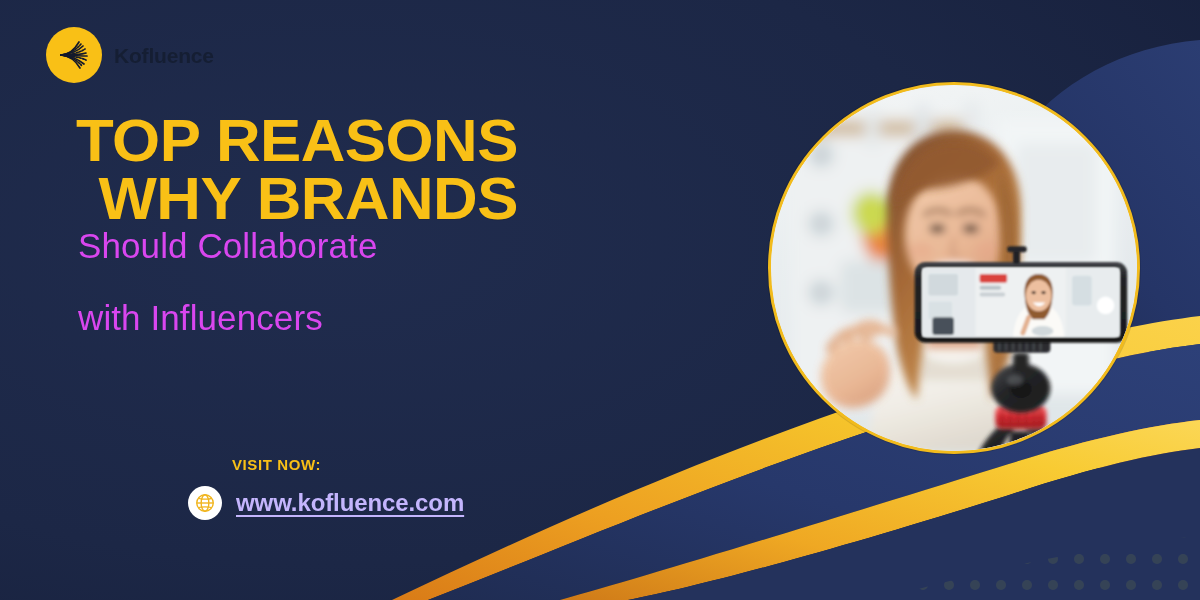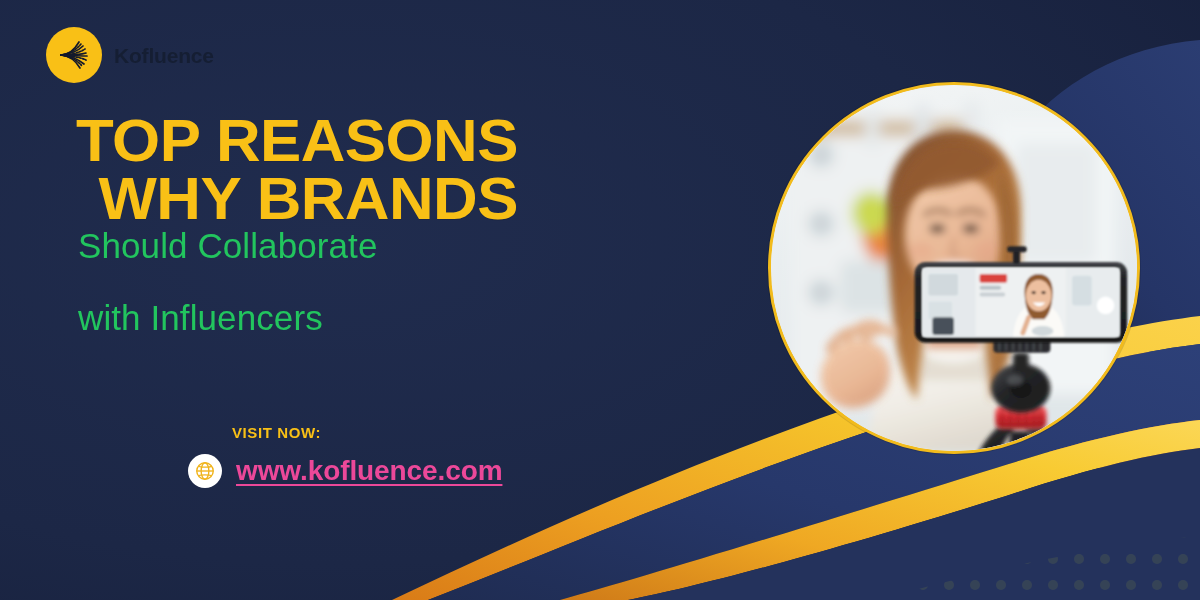--- a/index.html
+++ b/index.html
@@ -100,21 +100,21 @@
     text-shadow: 0 1px 0 rgba(0,0,0,.1);
   }
 
   .subhead {
     position: absolute;
     left: 78px;
     top: 228px;
     z-index: 20;
   }
   .subhead-line {
-    color: #22c55e;
+    color: #d946ef;
     font-size: 35px;
     font-weight: 400;
     line-height: 1.0;
     letter-spacing: 0.1px;
     white-space: nowrap;
   }
   .subhead-line + .subhead-line { margin-top: 37px; }
 
   
   .cta {
@@ -124,39 +124,40 @@
     z-index: 20;
   }
   .cta-kicker {
     color: #f9c016;
     font-size: 15px;
     font-weight: bold;
     letter-spacing: 0.6px;
     margin-left: 44px;
     margin-bottom: 13px;
     white-space: nowrap;
+    margin-top: 32px;
   }
   .cta-row {
     display: flex;
     align-items: center;
     gap: 14px;
   }
   .globe-badge {
     width: 34px;
     height: 34px;
     border-radius: 50%;
     background: #ffffff;
     display: flex;
     align-items: center;
     justify-content: center;
     flex: 0 0 auto;
   }
   .cta-url {
-    color: #ec4899;
-    font-size: 28px;
+    color: #c4b5fd;
+    font-size: 24px;
     font-weight: bold;
     letter-spacing: -0.1px;
     text-decoration: underline;
     text-underline-offset: 4px;
     text-decoration-thickness: 2px;
     white-space: nowrap;
   }
 </style>
 </head>
 <body>

